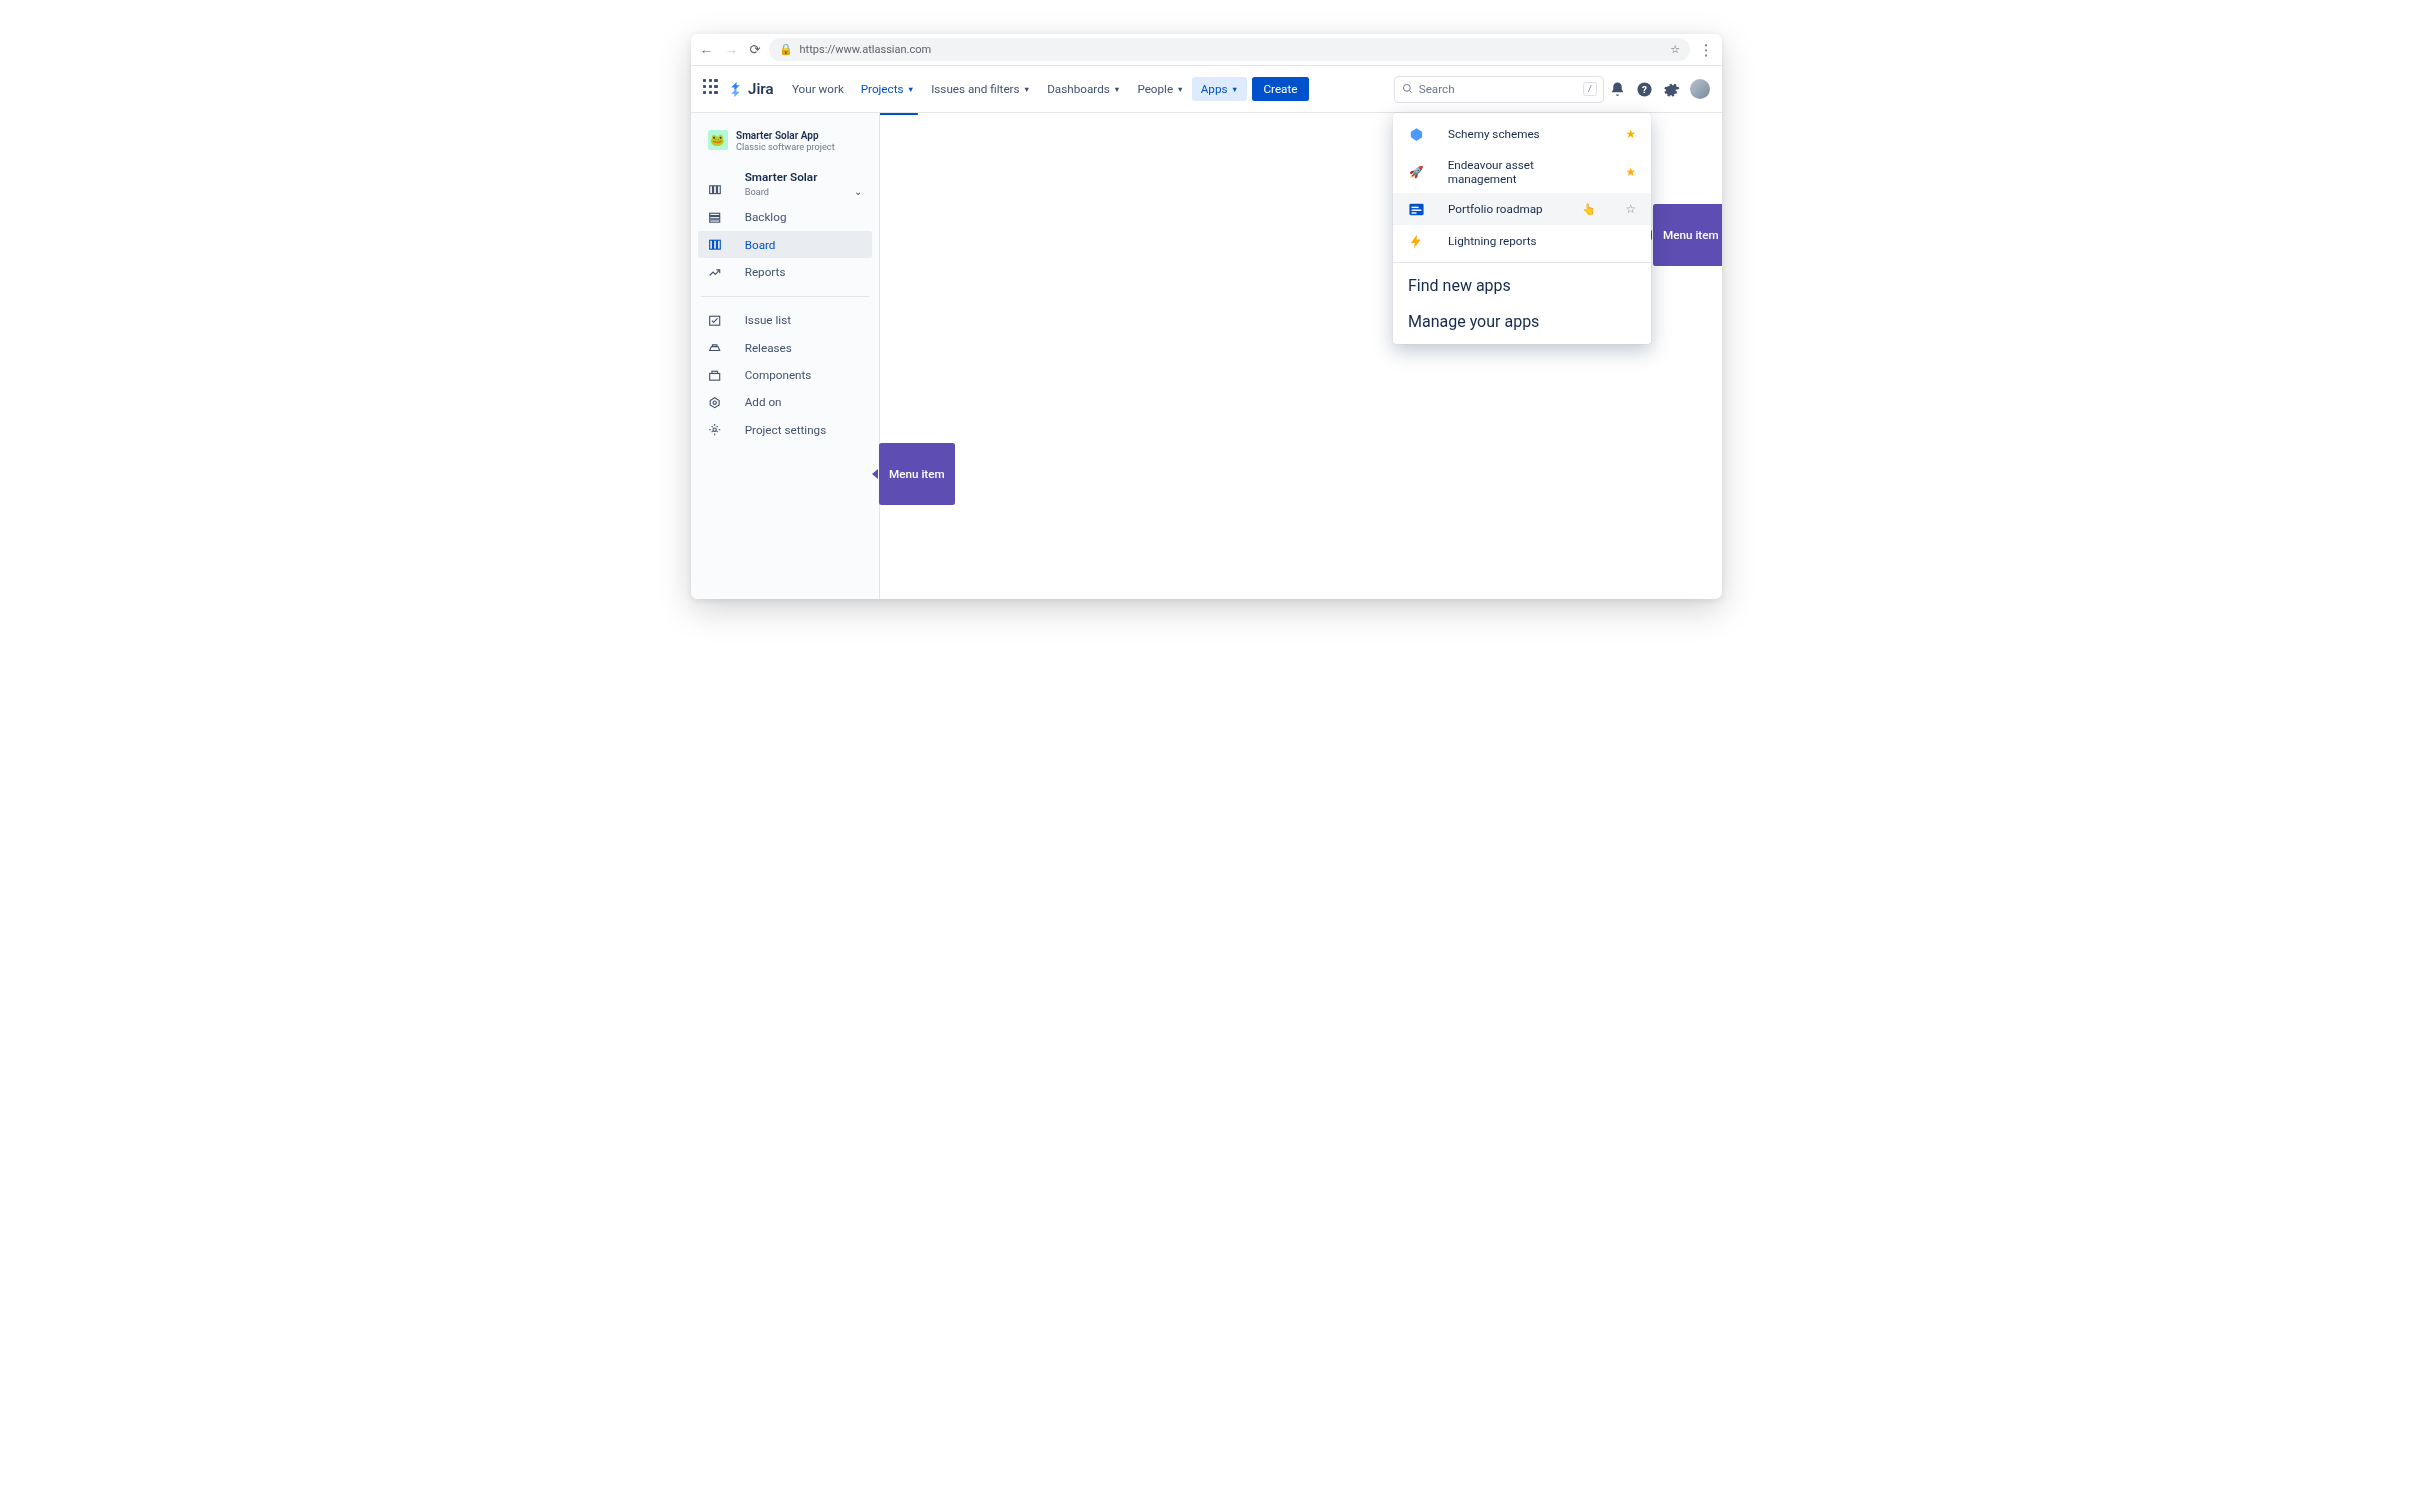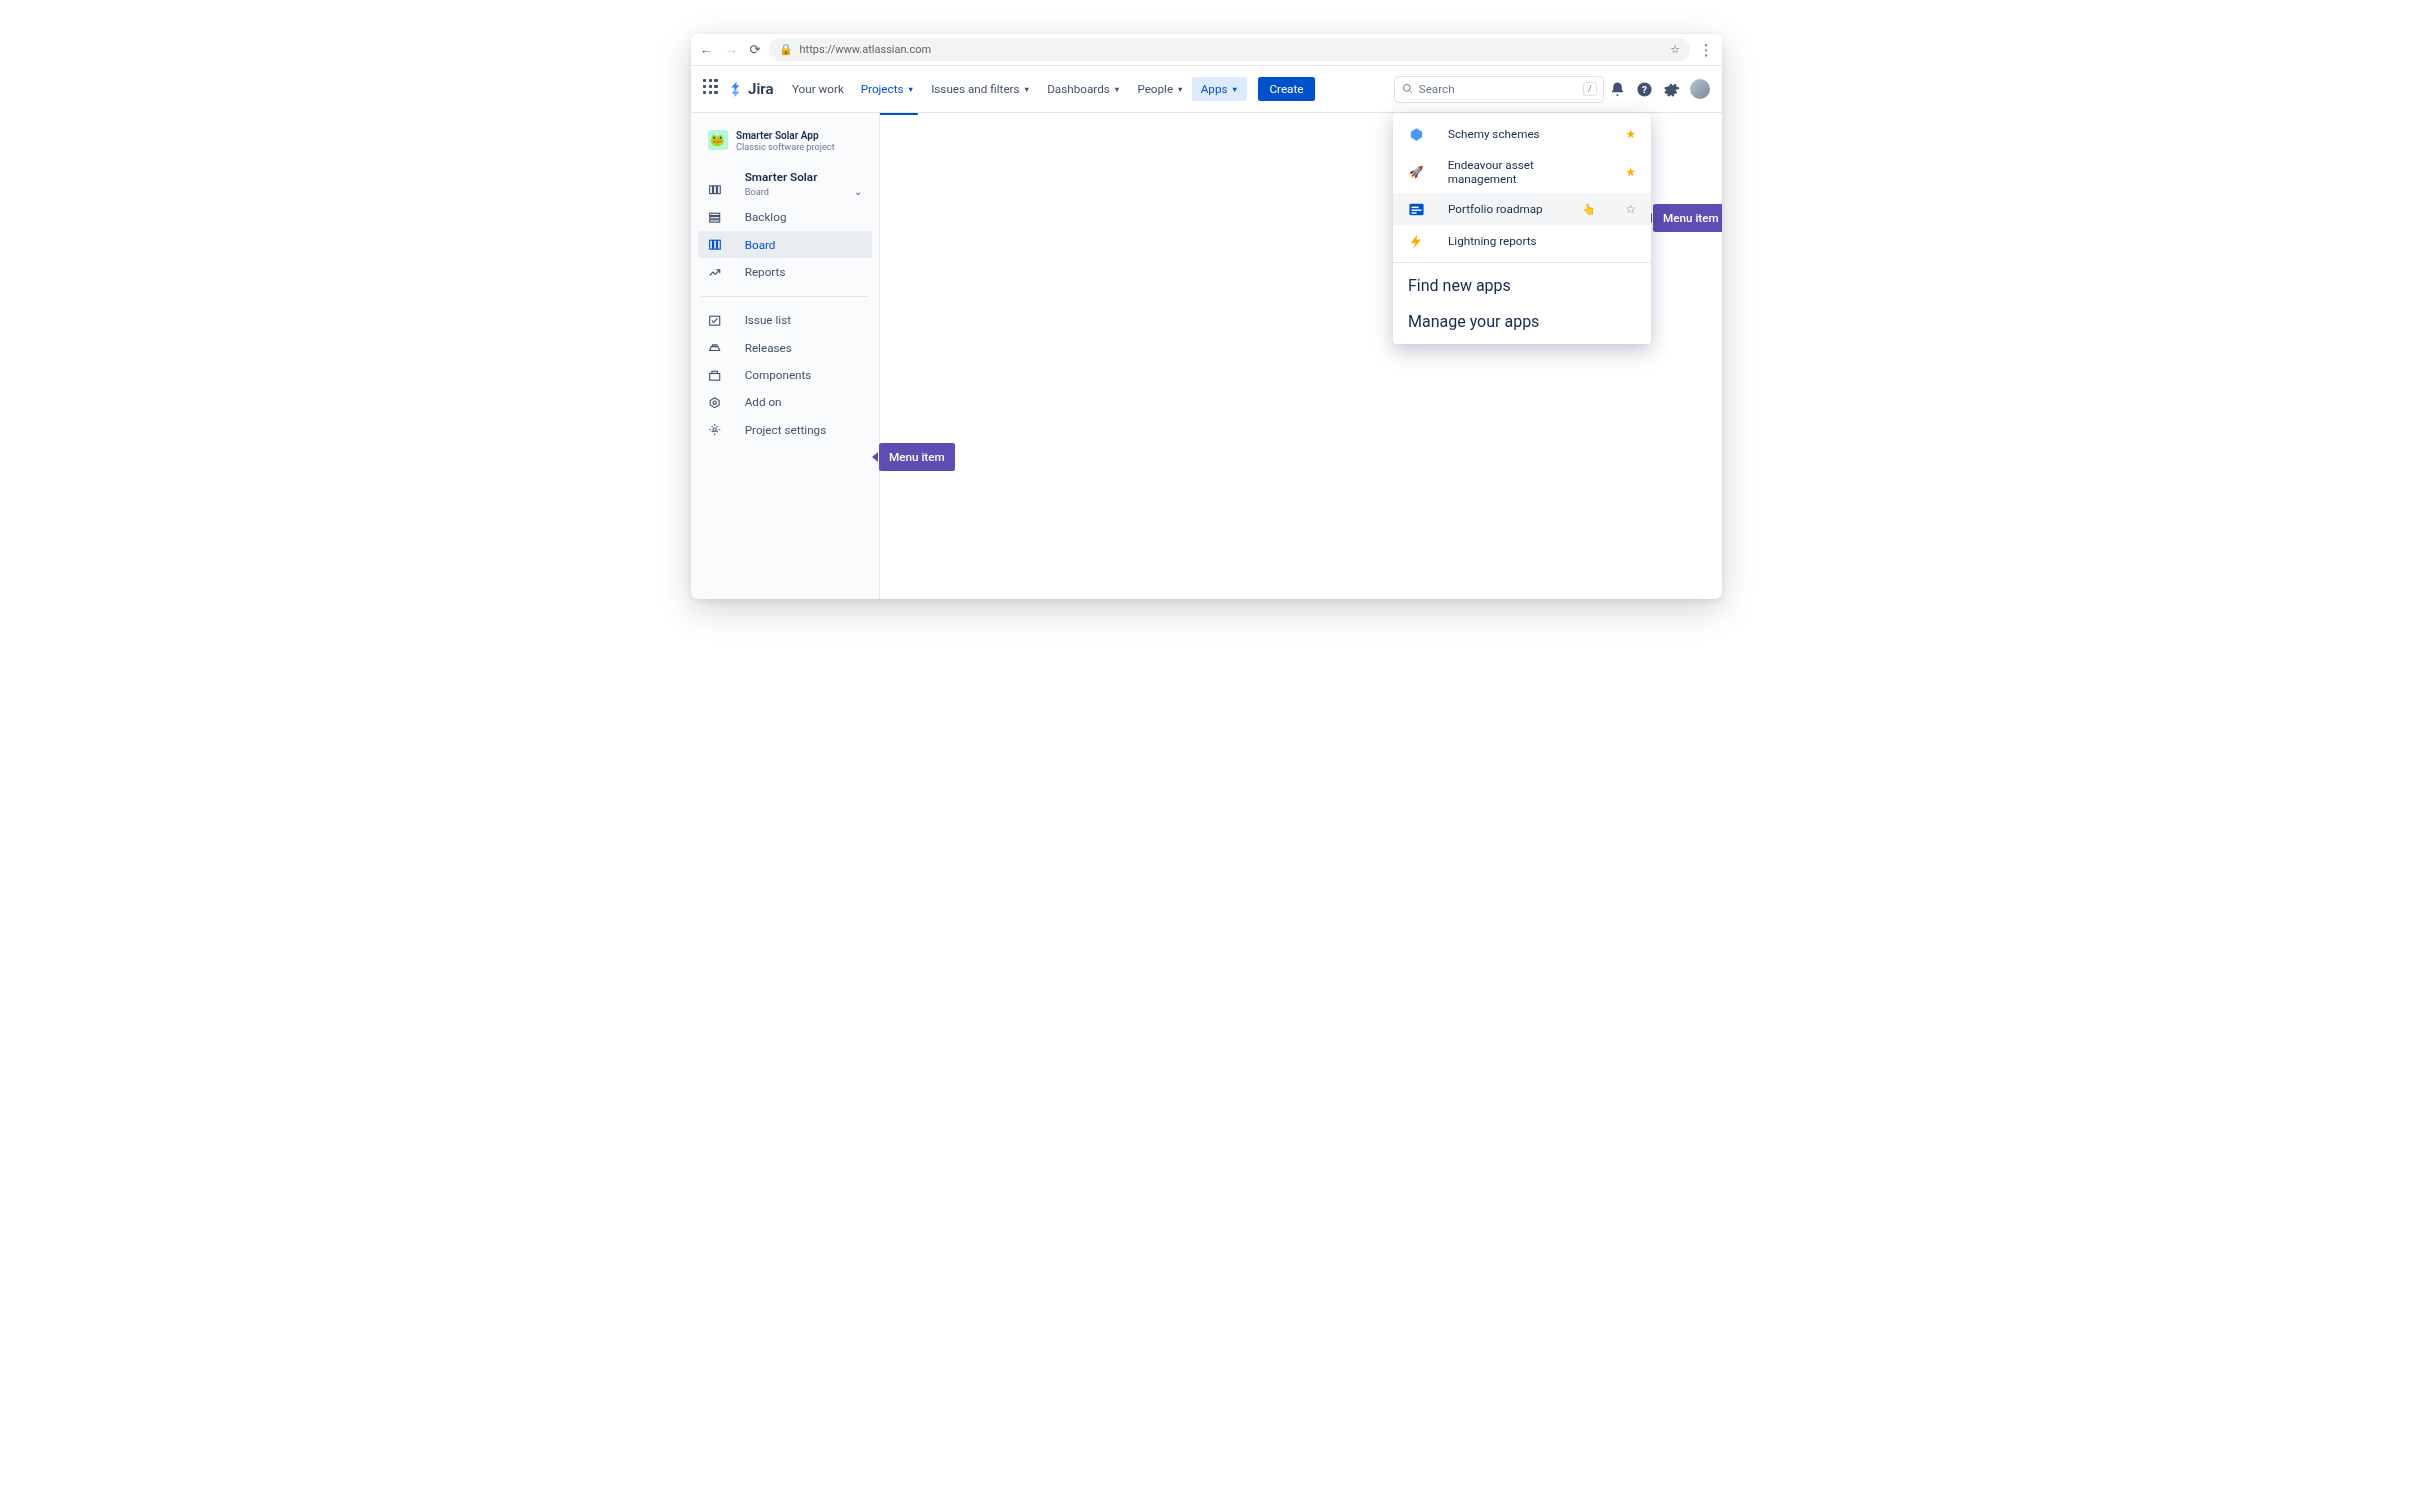--- a/index.html
+++ b/index.html
@@ -19,21 +19,21 @@
 .kebab{color:#5f6368;font-size:15px;cursor:pointer;}
 .topbar { height:47px; border-bottom:0.8px solid #e5e5e5; display:flex; align-items:center; padding:0 11.7px; position:relative; }
 .app-switcher{width:20px;height:20px;display:grid;grid-template-columns:repeat(3,3.4px);grid-template-rows:repeat(3,3.4px);gap:2.5px;cursor:pointer;margin-right:5px;}
 .app-switcher span{background:#42526e;border-radius:0.8px;}
 .logo { display:flex; align-items:center; gap:3.4px; font-weight:600; color:#253858; font-size:15px; margin-right:10px; }
 .nav-item { padding:5px 8.4px; font-size:11.7px; color:#42526e; cursor:pointer; display:flex; align-items:center; gap:3.4px; border-radius:2.5px; position:relative; }
 .nav-item.active { color:#0052cc; }
 .nav-item.active::after { content:""; position:absolute; left:5px; right:5px; bottom:-14.2px; height:2.5px; background:#0052cc; border-radius:0.8px; }
 .nav-item.open{background:#deebff;color:#0052cc;}
 .caret{font-size:7.5px;color:currentColor;}
-.create-btn { background:#0052cc; color:#fff; padding:5px 11.7px; border-radius:2.5px; font-size:11.7px; cursor:pointer; margin-left:11px; }
+.create-btn { background:#0052cc; color:#fff; padding:5px 11.7px; border-radius:2.5px; font-size:11.7px; cursor:pointer; margin-left:5px; }
 .spacer{flex:1}
 .search-box { width:210px; height:27px; border:1.7px solid #dfe1e6; border-radius:4.2px; display:flex; align-items:center; padding:0 6.7px; font-size:11.7px; color:#6b778c; gap:5px; }
 .search-box .slash{margin-left:auto;border:0.8px solid #dfe1e6;border-radius:2.5px;width:13.4px;height:13.4px;font-size:9.2px;display:flex;align-items:center;justify-content:center;color:#6b778c;}
 .topbar-icon{color:#42526e;cursor:pointer;margin:0 5px;}
 .avatar{width:20px;height:20px;border-radius:50%;background:linear-gradient(135deg,#b8c4d0,#7a8a9a);margin-left:5px;cursor:pointer;}
 .body { display:flex; height:486px; position:relative; }
 .sidebar { width:189px; background:#fafbfc; border-right:0.8px solid #e5e5e5; padding:13.4px 6.7px; }
 .proj-header { display:flex; gap:8.4px; padding:3.4px 10px 11.7px; }
 .proj-icon{width:20px;height:20px;border-radius:2.5px;background:#b5f5d8;display:flex;align-items:center;justify-content:center;font-size:11.7px;}
 .proj-title{font-size:10px;font-weight:600;color:#172b4d;}
@@ -46,21 +46,21 @@
 .side-icon{width:15px;display:flex;justify-content:center;color:#42526e;}
 .side-item.selected .side-icon{color:#0052cc;}
 .dropdown { position:absolute; top:0; left:513px; width:258px; background:#fff; border-radius:2.5px; box-shadow:0 6.7px 20px rgba(9,30,66,0.25),0 0 0.8px rgba(9,30,66,0.3); padding:5px 0; z-index:10; }
 .dd-item { display:flex; align-items:center; gap:23px; padding:7.5px 15px; font-size:11.7px; color:#172b4d; cursor:pointer; }
 .dd-item.hover{background:#f4f5f7;}
 .dd-item .star{margin-left:auto;color:#6b778c;}
 .dd-item .star.filled{color:#ffab00;}
 .dd-icon{width:17px;height:17px;display:flex;align-items:center;justify-content:center;}
 .dd-divider{height:0.8px;background:#e5e5e5;margin:5px 0;}
 .dd-link{padding:8.4px 15px;font-size:16px;color:#172b4d;cursor:pointer;}
-.badge { background:#5e4db2; color:#fff; font-size:11.7px; font-weight:500; padding:7px 10px; border-radius:2.5px; position:absolute; white-space:nowrap; }
+.badge { background:#5e4db2; color:#fff; font-size:11.7px; font-weight:500; padding:24px 10px; border-radius:2.5px; position:absolute; white-space:nowrap; }
 .badge::before { content:""; position:absolute; left:-7.5px; top:50%; transform:translateY(-50%); border:5px solid transparent; border-right:6.7px solid #5e4db2; border-left:none; }
 .badge-1{left:773px;top:91px;}
 .badge-2{left:188px;top:330px;}
 .cursor-icon{position:absolute;font-size:11px;color:#172b4d;}
 svg{display:block}
 </style>
 </head>
 <body>
 
 <div class="window">

